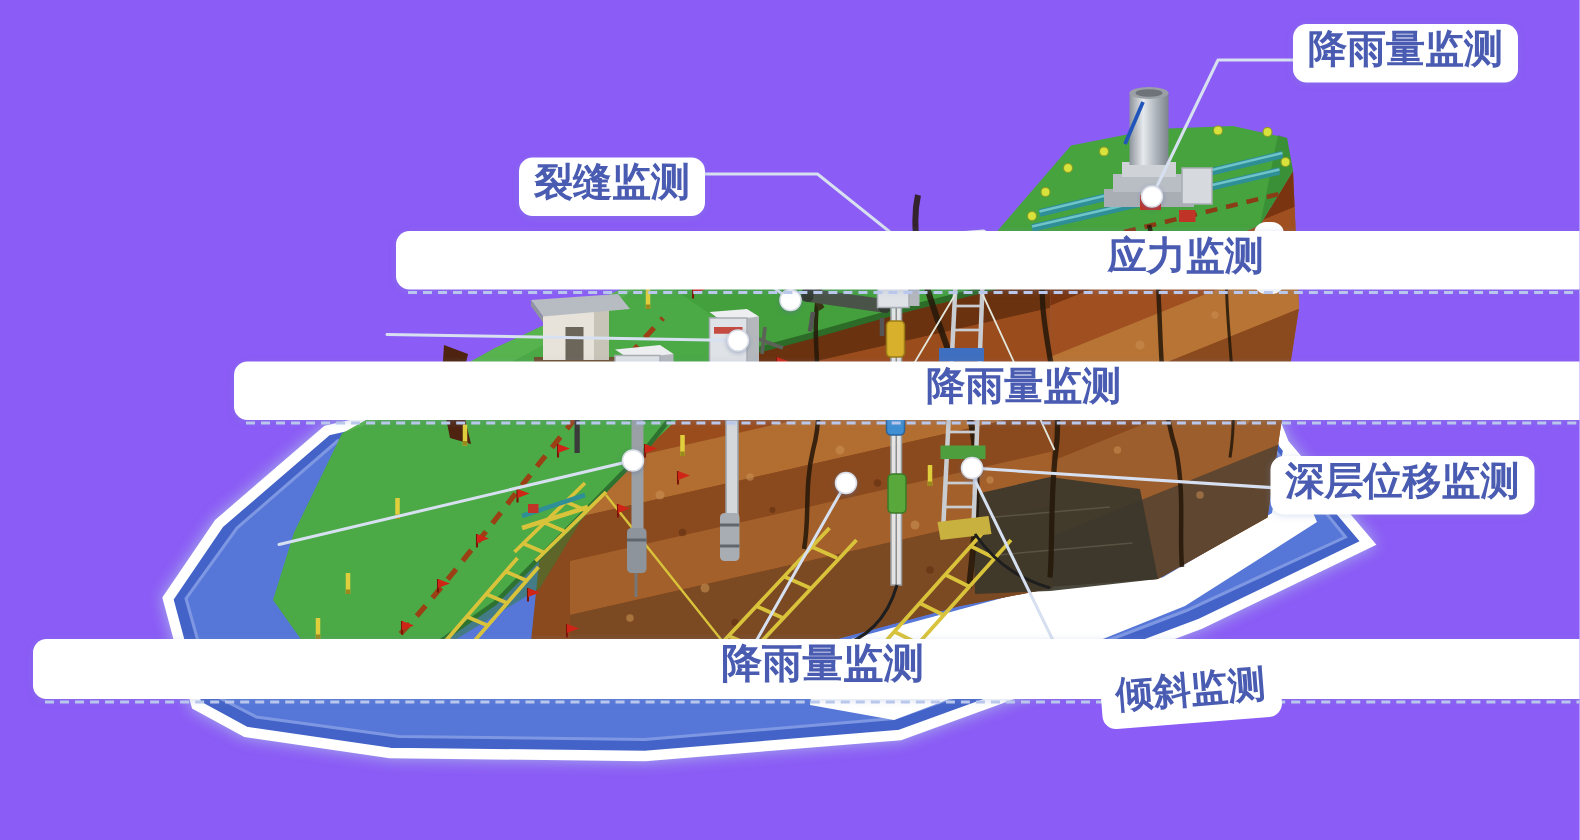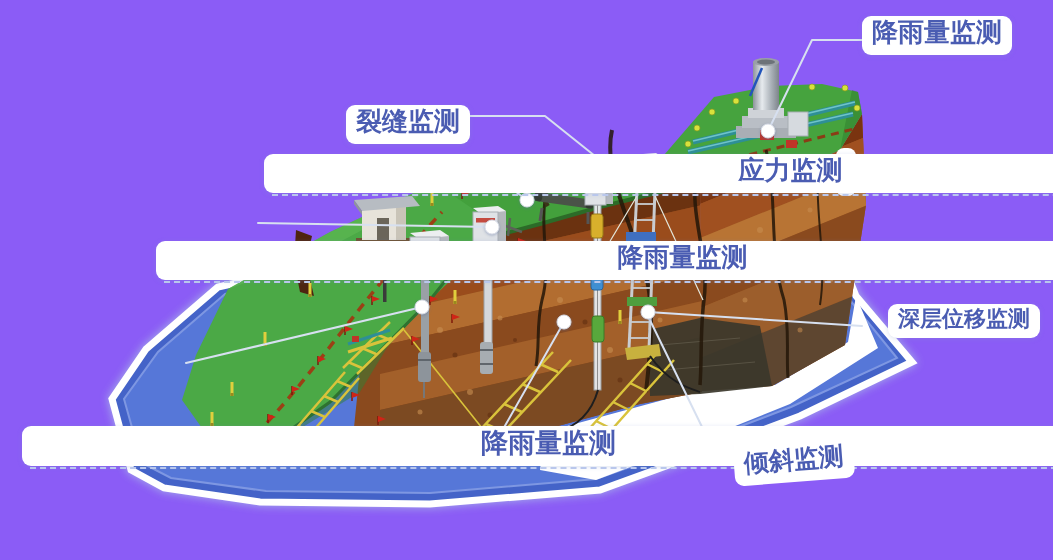--- a/index.html
+++ b/index.html
@@ -337,21 +337,21 @@
 </div>
 
 <div class="lbl dashu" style="left:142px;top:202px;font-size:26px;">
   <span>降雨量监测</span>
 </div>
 
 <div class="lbl dashu" style="left:8px;top:348px;font-size:27px;">
   <span>降雨量监测</span>
 </div>
 
-<div class="lbl" style="left:888px;top:304px;font-size:22px;">
+<div class="lbl" style="left:847px;top:304px;font-size:26px;">
   <span>深层位移监测</span>
 </div>
 
 <div class="lbl dashu" style="left:410px;top:454px;font-size:25px;transform:rotate(-3.5deg);">
   
 </div>
 
 <div class="lbl" style="left:734px;top:444px;font-size:25px;transform:rotate(-4.5deg);box-shadow:none;">
   <span>倾斜监测</span>
 </div>

